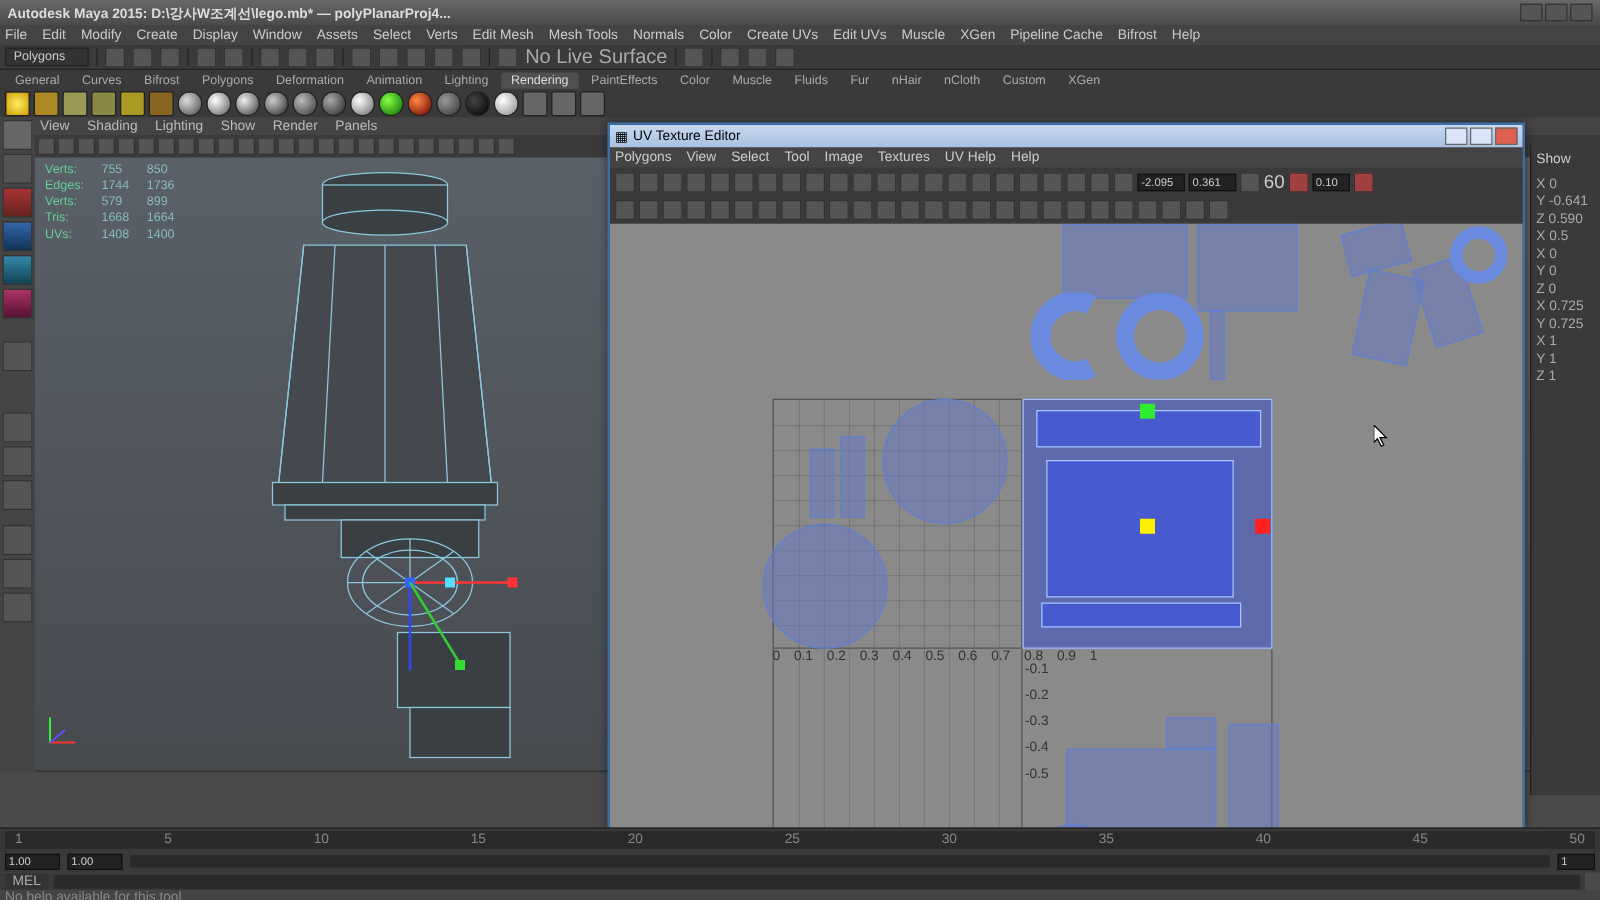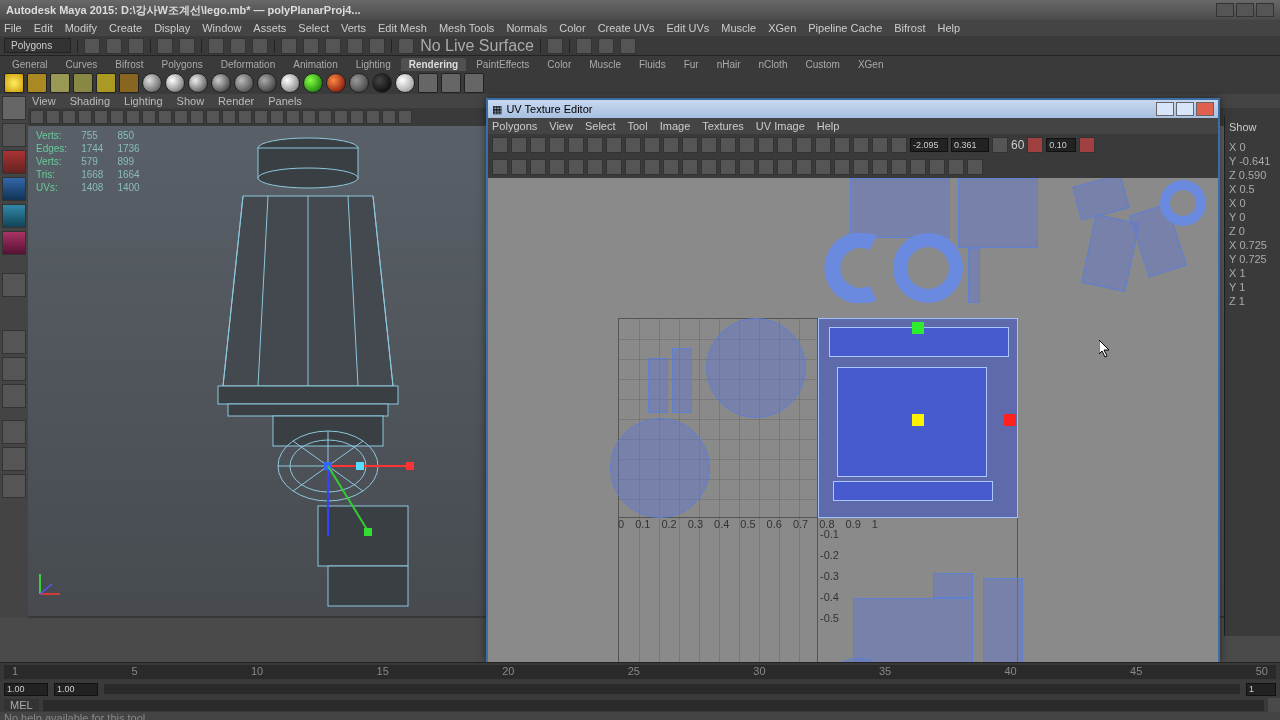--- a/index.html
+++ b/index.html
@@ -8,21 +8,21 @@
 .titlebar .spacer { flex: 1; }
 .winbtn { width: 18px; height: 14px; background: #555; margin-left: 2px; border: 1px solid #333; }
 .menubar { height: 16px; background: #444; display: flex; align-items: center; padding: 0 4px; gap: 12px; color: #ccc; font-size: 10px; }
 .menubar span { cursor: default; }
 .shelf-row { height: 20px; background: #3a3a3a; display: flex; align-items: center; padding: 0 4px; gap: 6px; border-bottom: 1px solid #222; }
 .shelf-combo { background: #333; border: 1px solid #222; color: #ccc; padding: 1px 18px 1px 6px; font-size: 10px; }
 .shelf-sep { width: 1px; height: 14px; background: #222; }
 .shelf-icon { width: 16px; height: 16px; background: #555; border: 1px solid #333; }
 .shelf-tabs { height: 16px; background: #3a3a3a; display: flex; align-items: center; padding: 0 4px; gap: 2px; }
 .shelf-tab { padding: 1px 8px; background: #3a3a3a; color: #aaa; font-size: 10px; border-radius: 3px 3px 0 0; }
-.shelf-tab.active { background: #505050; color: #ddd; font-weight: bold; }
+.shelf-tab.active { background: #505050; color: #ddd; }
 .shelf-icons { height: 22px; background: #3a3a3a; display: flex; align-items: center; padding: 2px 4px; gap: 3px; }
 .big-icon { width: 20px; height: 20px; background: #666; border: 1px solid #222; border-radius: 2px; }
 .sphere { border-radius: 50%; }
 .main-area { display: flex; height: 524px; }
 .left-toolbar { width: 28px; background: #444; padding: 2px; display: flex; flex-direction: column; gap: 3px; }
 .tool-btn { width: 24px; height: 24px; background: #555; border: 1px solid #333; }
 .viewport-area { flex: 1; background: #383838; position: relative; }
 .vp-menu { height: 14px; background: #444; display: flex; align-items: center; padding: 0 4px; gap: 14px; font-size: 10px; color: #bbb; }
 .vp-toolbar { height: 18px; background: #3a3a3a; display: flex; align-items: center; padding: 0 2px; gap: 2px; }
 .vp-tbtn { width: 14px; height: 14px; background: #555; border: 1px solid #333; }
@@ -335,21 +335,21 @@
     <div class="wbtn" style="background:#d8e4f8"></div>
     <div class="wbtn" style="background:#e06050"></div>
   </div>
   <div class="uv-menubar">
     <span>Polygons</span>
     <span>View</span>
     <span>Select</span>
     <span>Tool</span>
     <span>Image</span>
     <span>Textures</span>
-    <span>UV Image</span>
+    <span>UV Help</span>
     <span>Help</span>
   </div>
   <div class="uv-toolbar">
     <div class="uv-tbtn"></div>
       <div class="uv-tbtn"></div>
       <div class="uv-tbtn"></div>
       <div class="uv-tbtn"></div>
       <div class="uv-tbtn"></div>
       <div class="uv-tbtn"></div>
       <div class="uv-tbtn"></div>
@@ -364,21 +364,21 @@
       <div class="uv-tbtn"></div>
       <div class="uv-tbtn"></div>
       <div class="uv-tbtn"></div>
       <div class="uv-tbtn"></div>
       <div class="uv-tbtn"></div>
       <div class="uv-tbtn"></div>
       <div class="uv-tbtn"></div>
     <input class="uv-field" value="-2.095" style="">
     <input class="uv-field" value="0.361" style="">
     <div class="uv-tbtn"></div>
-    <span style="font-size:12px">60</span>
+    <span style="font-size:15px">60</span>
     <div class="uv-tbtn" style="background:#a04040"></div>
     <input class="uv-field" style="width: 30px;" value="0.10">
     <div class="uv-tbtn" style="background:#a04040"></div>
     <div style="flex-basis:100%;height:0"></div>
     <div class="uv-tbtn"></div>
       <div class="uv-tbtn"></div>
       <div class="uv-tbtn"></div>
       <div class="uv-tbtn"></div>
       <div class="uv-tbtn"></div>
       <div class="uv-tbtn"></div>

